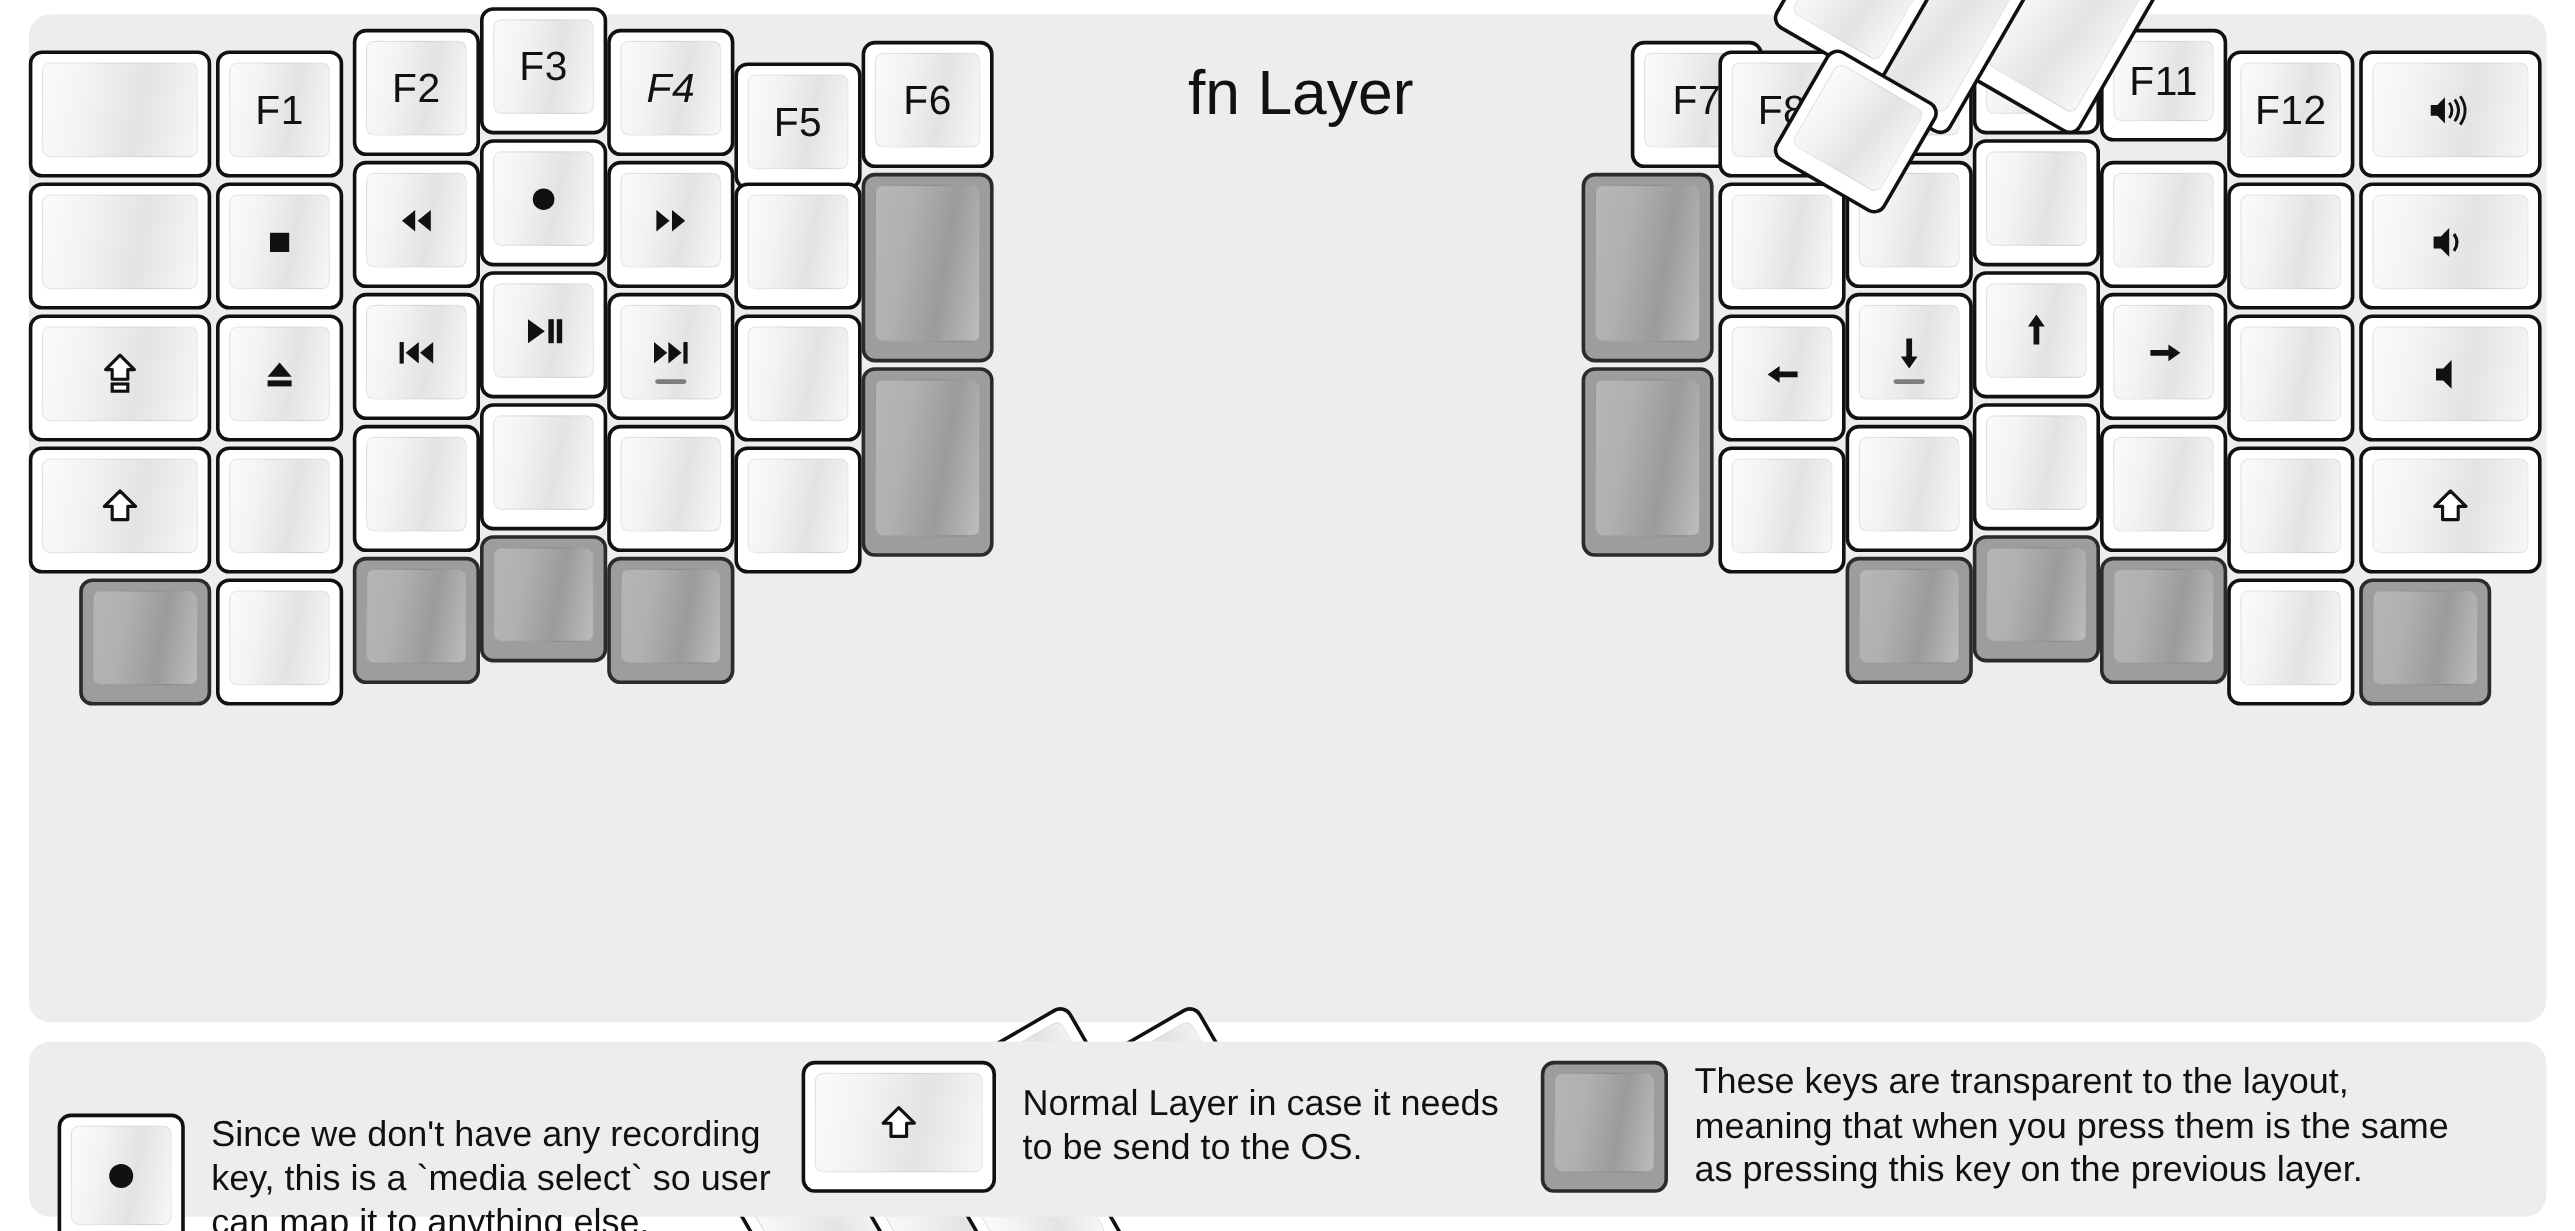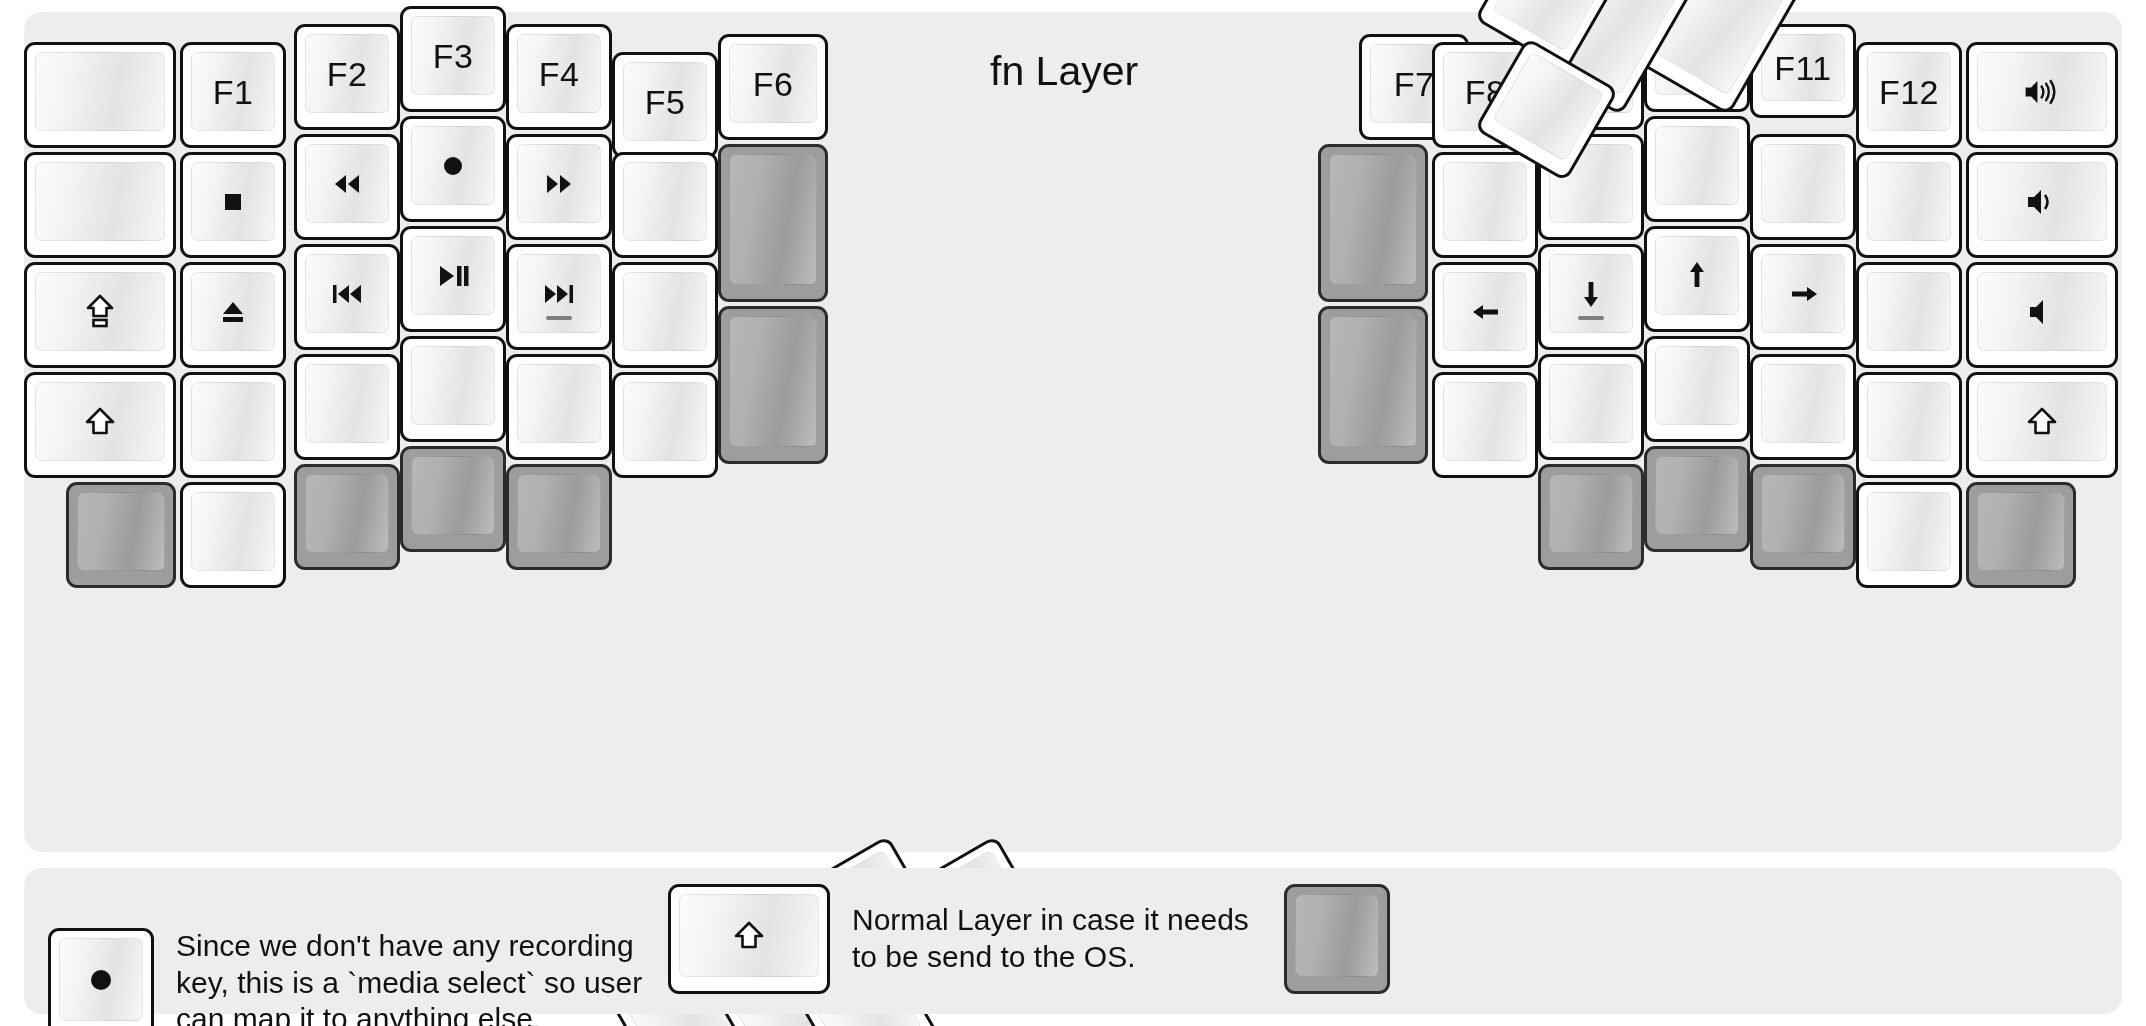--- a/index.html
+++ b/index.html
@@ -25,21 +25,21 @@
   .gl{line-height:1;color:#111;display:block;}
 
   
   .homing{position:absolute;left:50%;transform:translateX(-50%);bottom:12px;
           width:26px;height:4px;border-radius:2px;background:#7e7e7e;}
 
   .glyphwrap{position:relative;width:100%;height:100%;
              display:flex;align-items:center;justify-content:center;}
 
   
-  #title{position:absolute;left:990px;top:48px;font-size:41px;color:#111;}
+  #title{position:absolute;left:990px;top:48px;font-size:52px;color:#111;}
 
   
   .legend{position:absolute;display:flex;align-items:center;}
   .legend .lk{position:relative;flex:0 0 auto;}
   .legend .txt{margin-left:22px;font-size:30px;line-height:1.22;color:#111;white-space:pre-line;}
   .legend .key{position:relative;left:auto;top:auto;}
 </style>
 </head>
 <body>
 
@@ -204,21 +204,21 @@
       <div class="key" style="left: 400px; top: 336px; width: 106px; height: 106px;">
         <div class="cap">
           <div class="glyphwrap"></div>
         </div>
       </div>
       <div class="key trans" style="left: 400px; top: 446px; width: 106px; height: 106px;">
         <div class="cap">
           <div class="glyphwrap"></div>
         </div>
       </div>
-      <div class="key" style="left: 506px; top: 24px; width: 106px; height: 106px;">
+      <div class="key" style="left: 506px; top: 24px; width: 106px; height: 106px; font-style: italic;">
         <div class="cap">
           <div class="glyphwrap">
             <span class="lbl">F4</span>
           </div>
         </div>
       </div>
       <div class="key" style="left: 506px; top: 134px; width: 106px; height: 106px;">
         <div class="cap">
           <div class="glyphwrap">
             <span>
@@ -604,16 +604,19 @@
 to be send to the OS.</div>
       </div>
       <div class="legend" style="left: 1284px; top: 884px;">
         <div class="lk">
           <div class="key trans" style="left: 0px; top: 0px; width: 106px; height: 110px; position: relative;">
             <div class="cap">
               <div class="glyphwrap"></div>
             </div>
           </div>
         </div>
+        <div class="txt">These keys are transparent to the layout,
+meaning that when you press them is the same
+as pressing this key on the previous layer.</div>
       </div>
     </div>
 
 </div>
 
 </body></html>

